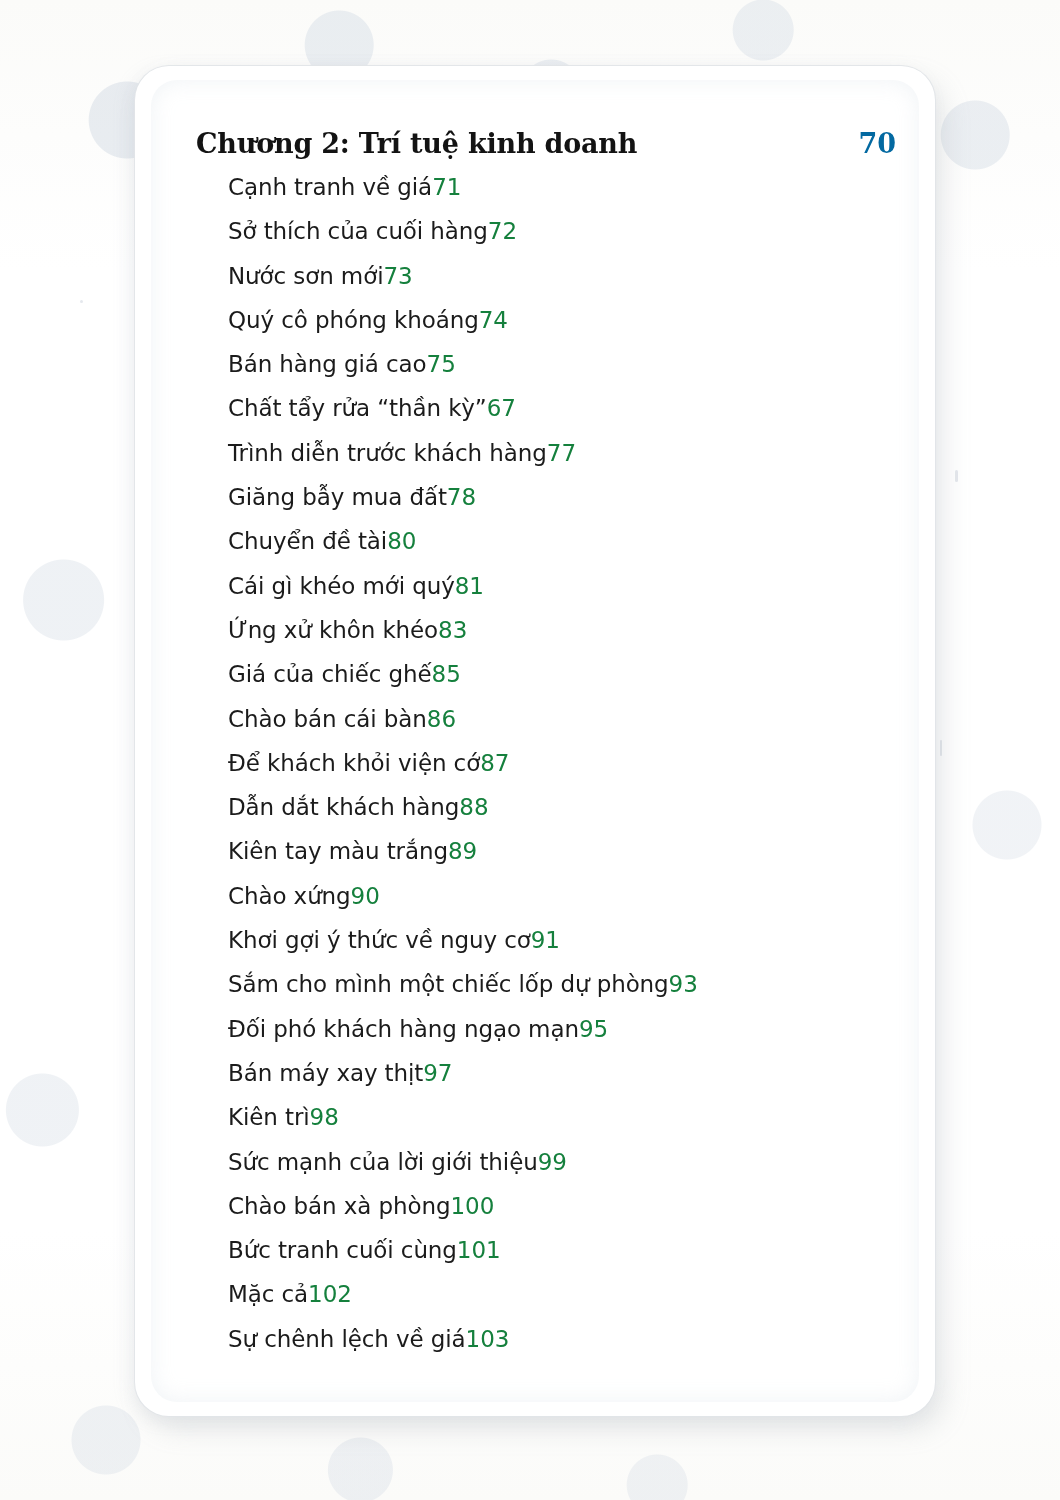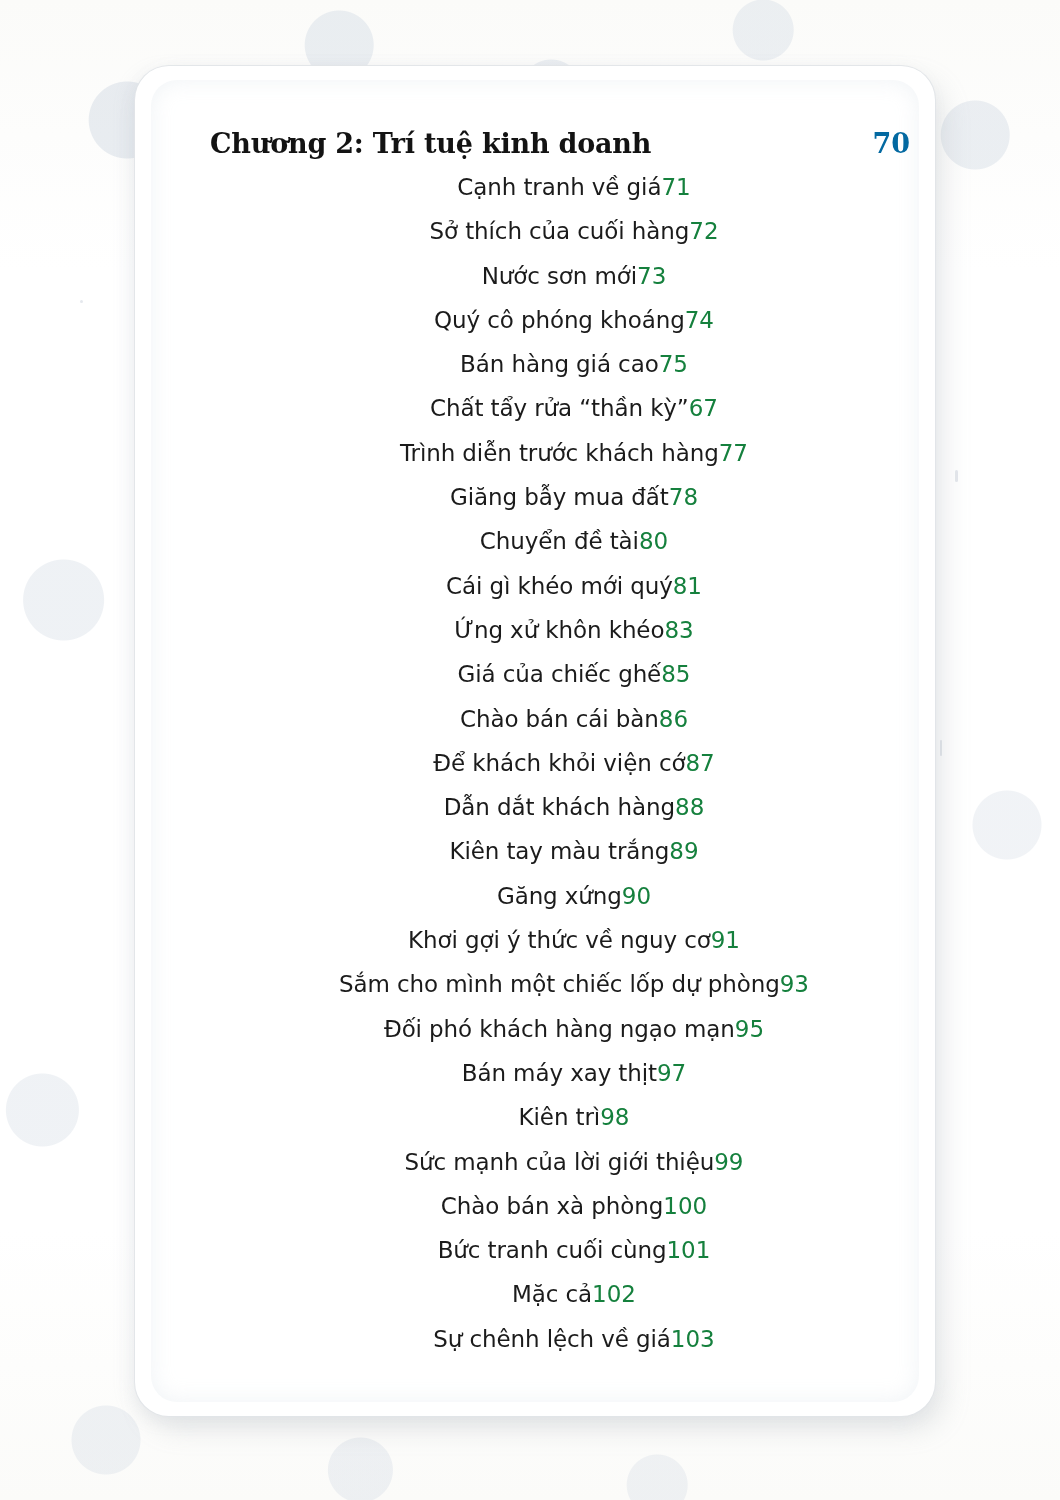--- a/index.html
+++ b/index.html
@@ -53,21 +53,21 @@
     content: "";
     position: absolute;
     left: 16px; right: 16px; top: 14px; bottom: 14px;
     border-radius: 26px;
     box-shadow: inset 0 0 22px rgba(236,240,244,0.8);
     pointer-events: none;
   }
 
   .toc {
     position: absolute;
-    left: 210px;
+    left: 196px;
     top: 128px;
     width: 700px;
   }
 
   .toc-title-row {
     display: flex;
     align-items: baseline;
     justify-content: space-between;
     margin-bottom: 15px;
   }
@@ -81,21 +81,21 @@
   .toc-title-row .chapter-page {
     font-family: "DejaVu Serif", serif;
     font-weight: bold;
     font-size: 27px;
     color: #0369a1;
   }
 
   .entry {
     display: flex;
     align-items: baseline;
-    justify-content: center;
+    justify-content: flex-start;
     height: 44.3px;
   }
   .entry .entry-label {
     font-family: "DejaVu Sans", sans-serif;
     font-size: 23px;
     color: #1b1b1b;
     padding-left: 32px;
     letter-spacing: -0.1px;
   }
   .entry .entry-page {
@@ -192,21 +192,21 @@
     </div>
     <div class="entry">
       <span class="entry-label">Dẫn dắt khách hàng</span>
       <span class="entry-page">88</span>
     </div>
     <div class="entry">
       <span class="entry-label">Kiên tay màu trắng</span>
       <span class="entry-page">89</span>
     </div>
     <div class="entry">
-      <span class="entry-label">Găng xứng</span>
+      <span class="entry-label">Chào xứng</span>
       <span class="entry-page">90</span>
     </div>
     <div class="entry">
       <span class="entry-label">Khơi gợi ý thức về nguy cơ</span>
       <span class="entry-page">91</span>
     </div>
     <div class="entry">
       <span class="entry-label">Sắm cho mình một chiếc lốp dự phòng</span>
       <span class="entry-page">93</span>
     </div>

